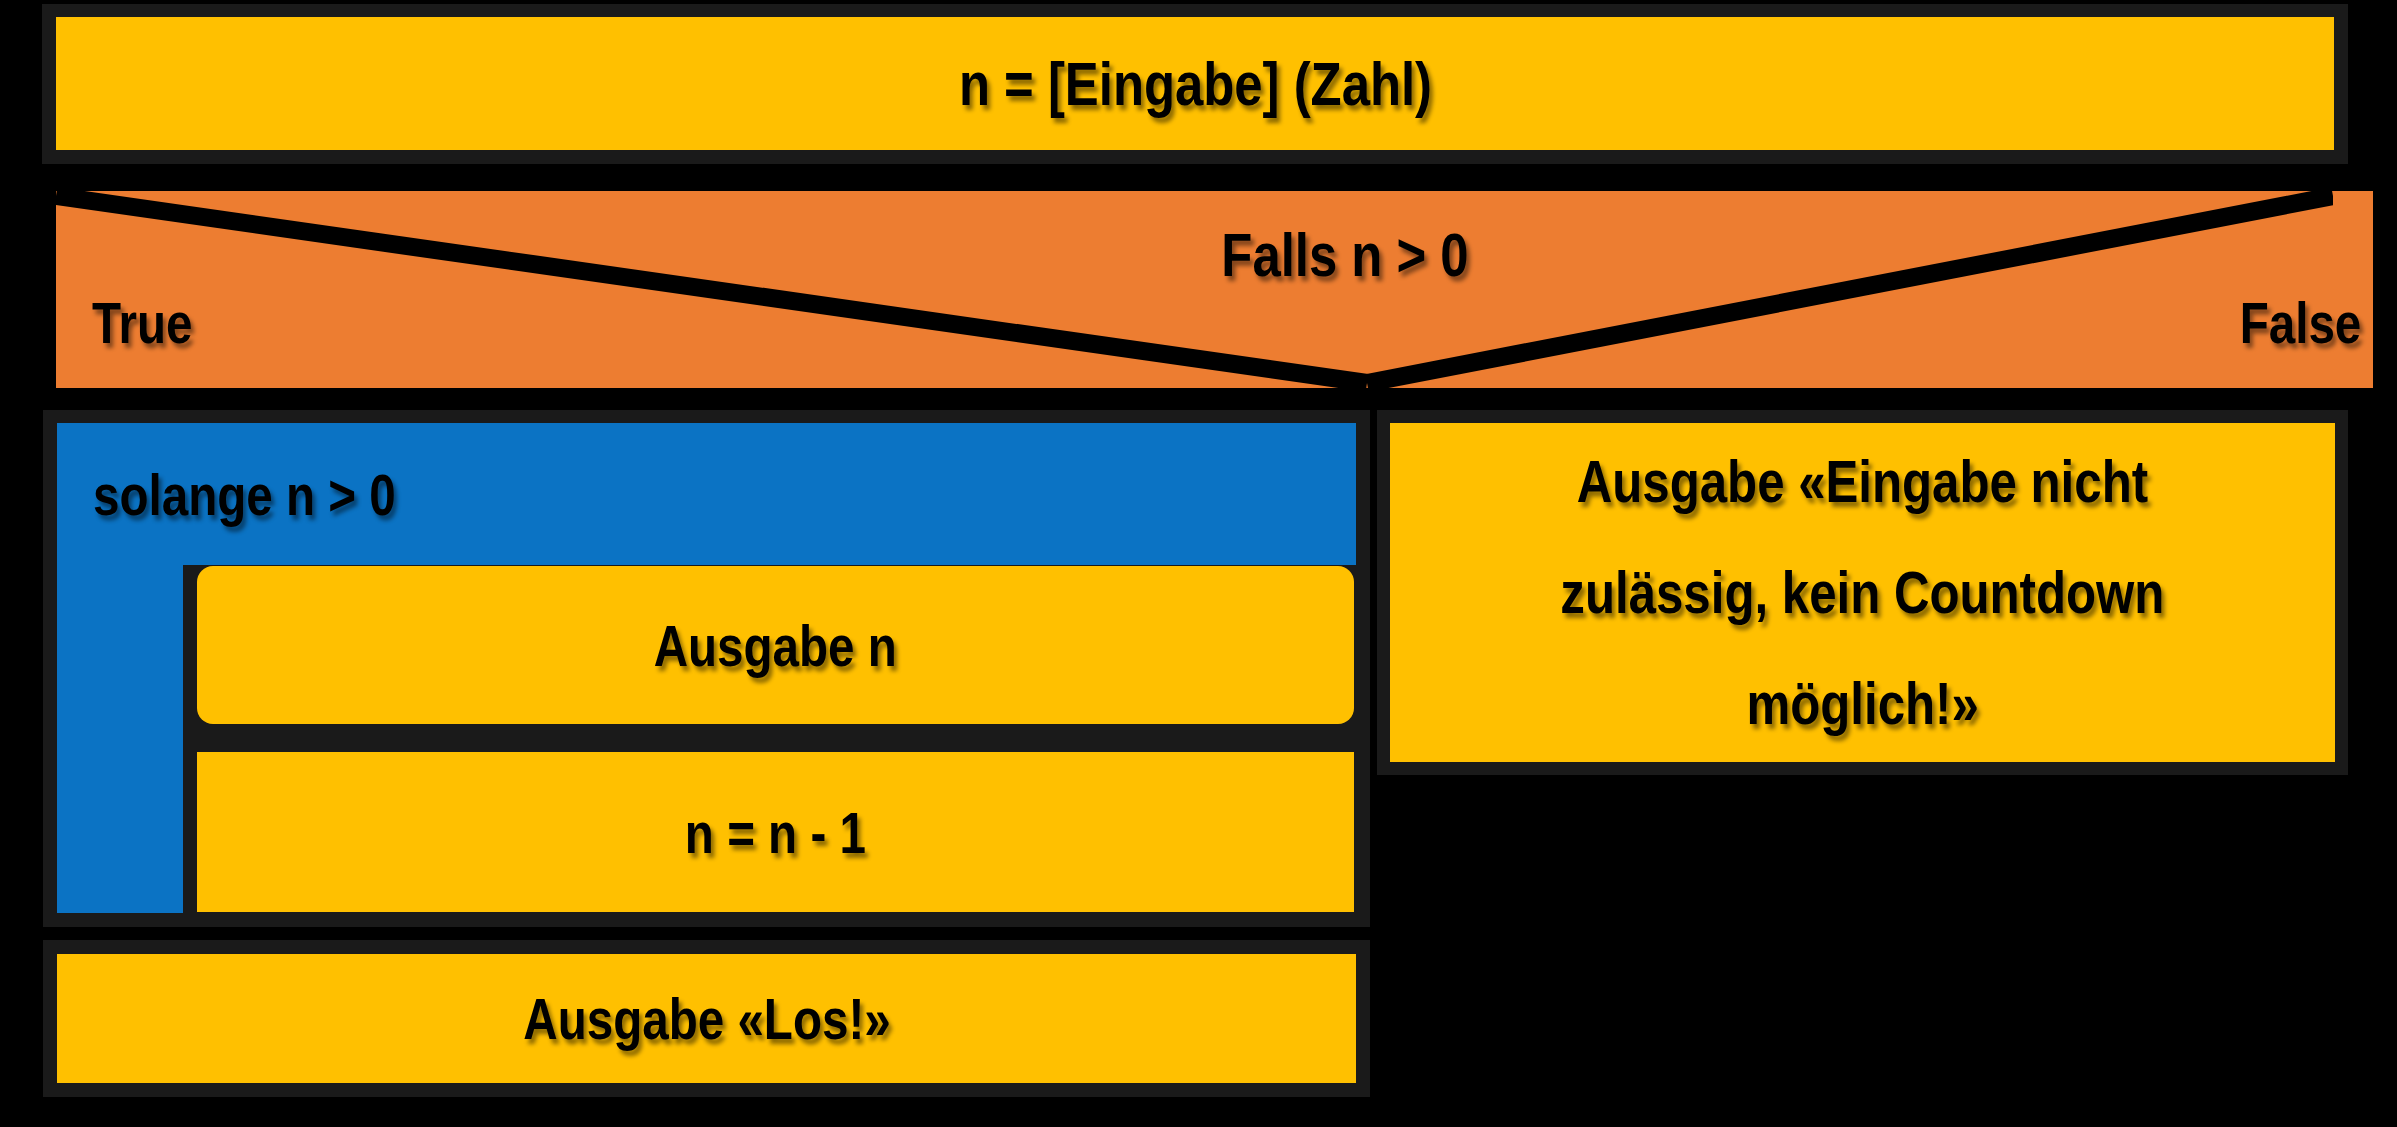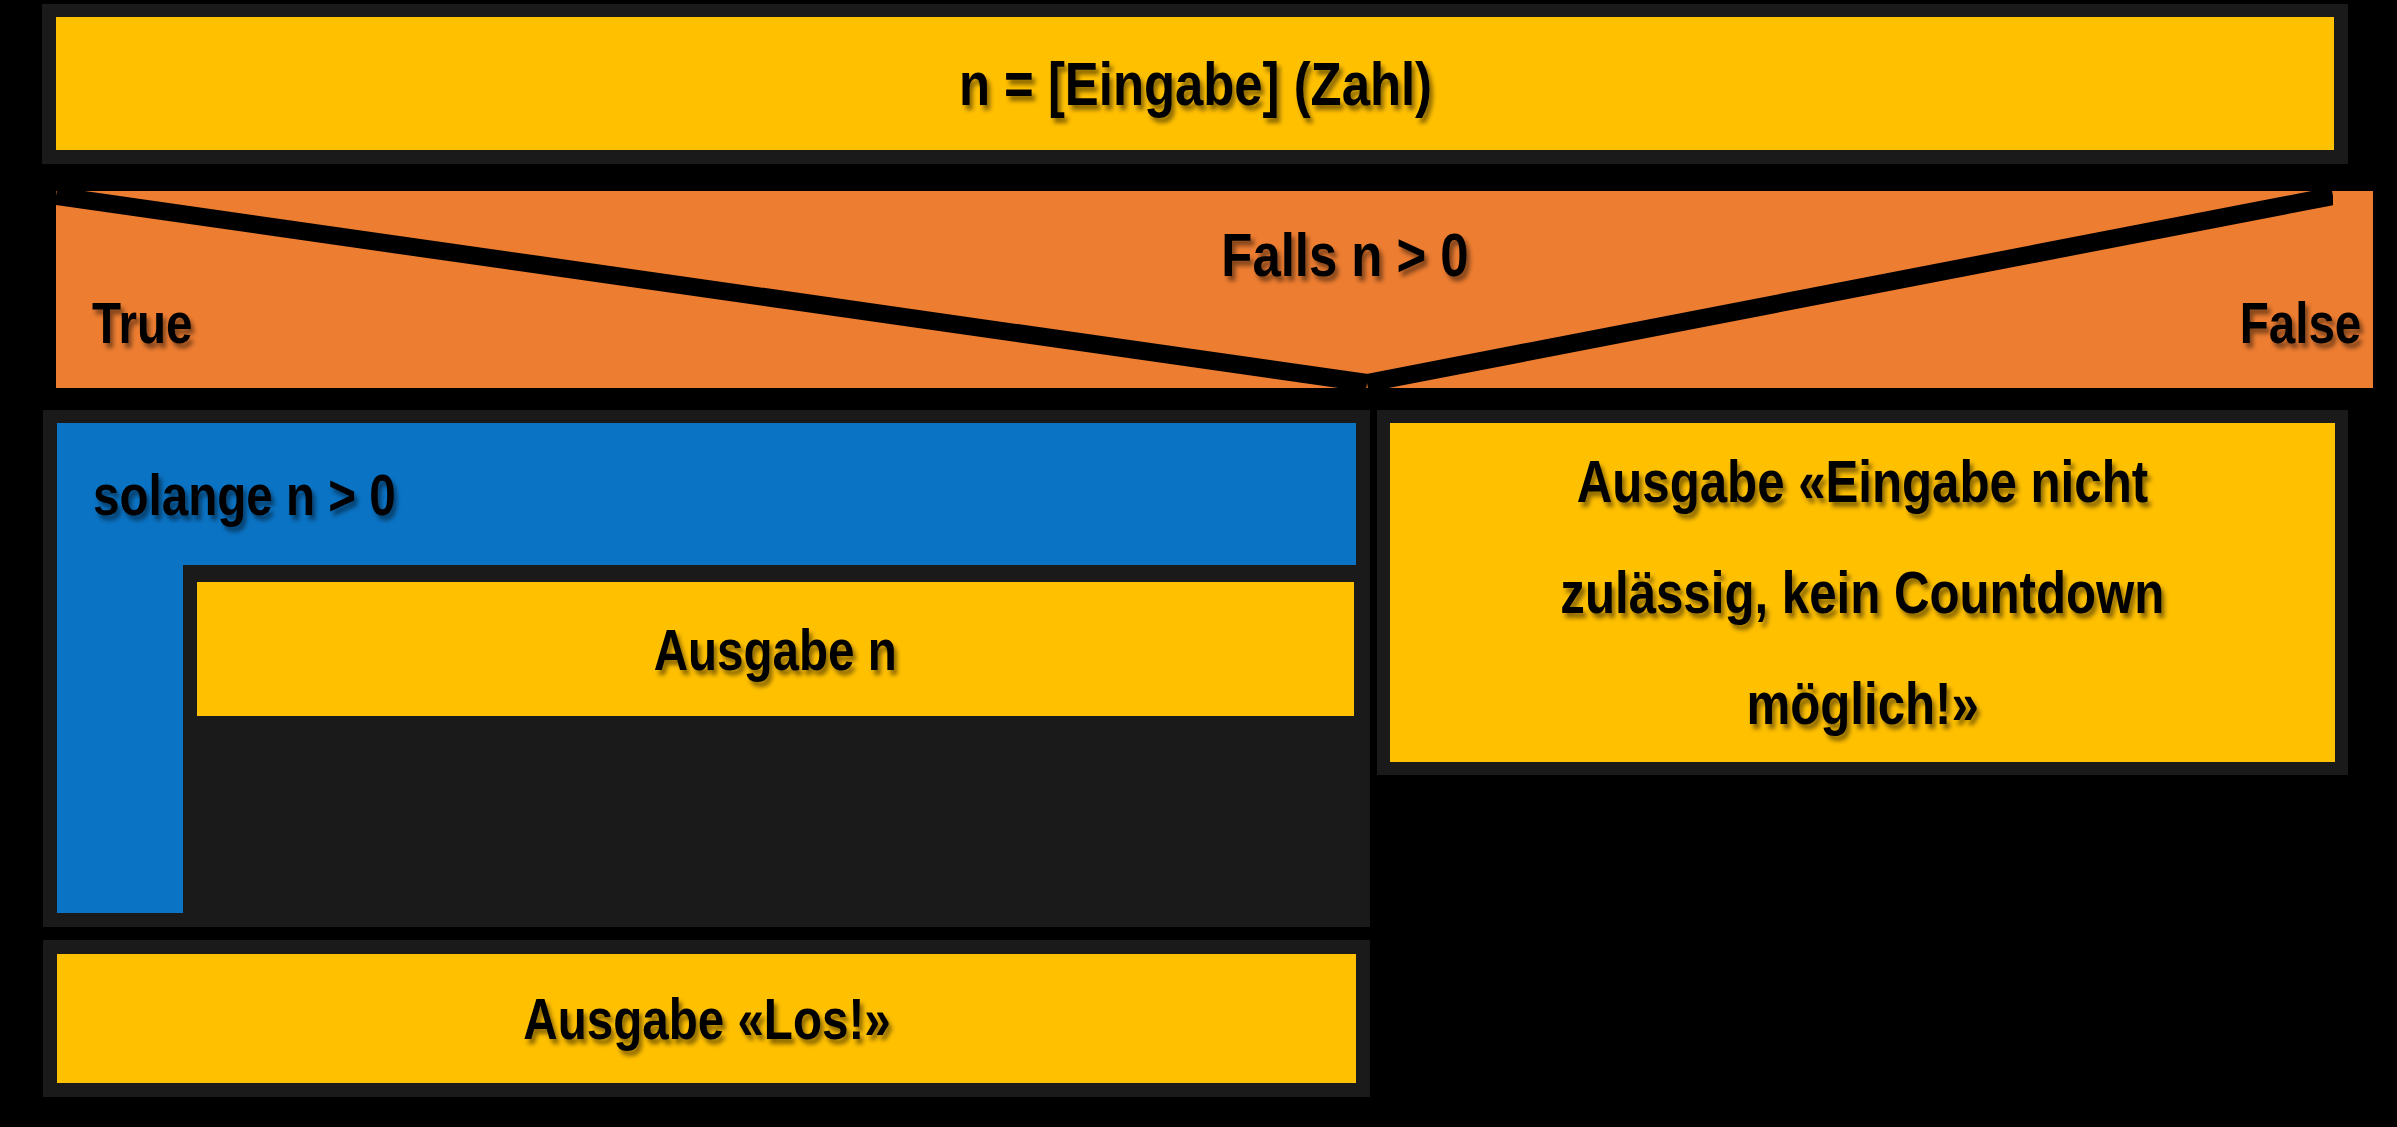--- a/index.html
+++ b/index.html
@@ -64,21 +64,21 @@
 
   
   #loop-frame { left: 43px; top: 410px; width: 1327px; height: 517px; }
   #loop-header {
     position: absolute;
     left: 14px; top: 13px; width: 1299px; height: 142px;
     display: flex; align-items: center;
     padding-left: 36px; box-sizing: border-box;
   }
   #loop-bar { position: absolute; left: 14px; top: 13px; width: 126px; height: 490px; }
-  #loop-body-1 { left: 154px; top: 172px; width: 1157px; height: 134px; }
+  #loop-body-1 { left: 154px; top: 156px; width: 1157px; height: 158px; border-radius: 16px; }
   #loop-body-2 { left: 154px; top: 342px; width: 1157px; height: 160px; }
 
   
   #after-frame { left: 43px; top: 940px; width: 1327px; height: 157px; }
   #after-cell  { left: 14px; top: 14px; width: 1299px; height: 129px; }
 
   
   #false-frame { left: 1377px; top: 410px; width: 971px; height: 365px; }
   #false-cell  { left: 13px; top: 13px; width: 945px; height: 339px; flex-direction: column; }
   #false-cell .line {
@@ -109,20 +109,23 @@
   </div>
 
   <div class="frame" id="loop-frame">
     <div class="blue" id="loop-bar"></div>
     <div class="blue" id="loop-header">
       <span class="txt left">solange n &gt; 0</span>
     </div>
     <div class="cell yellow" id="loop-body-1">
       <span class="txt center">Ausgabe n</span>
     </div>
+    <div class="cell yellow" id="loop-body-2">
+      <span class="txt center">n = n - 1</span>
+    </div>
   </div>
 
   <div class="frame" id="after-frame">
     <div class="cell yellow" id="after-cell">
       <span class="txt center">Ausgabe «Los!»</span>
     </div>
   </div>
 
   <div class="frame" id="false-frame">
     <div class="cell yellow" id="false-cell">

